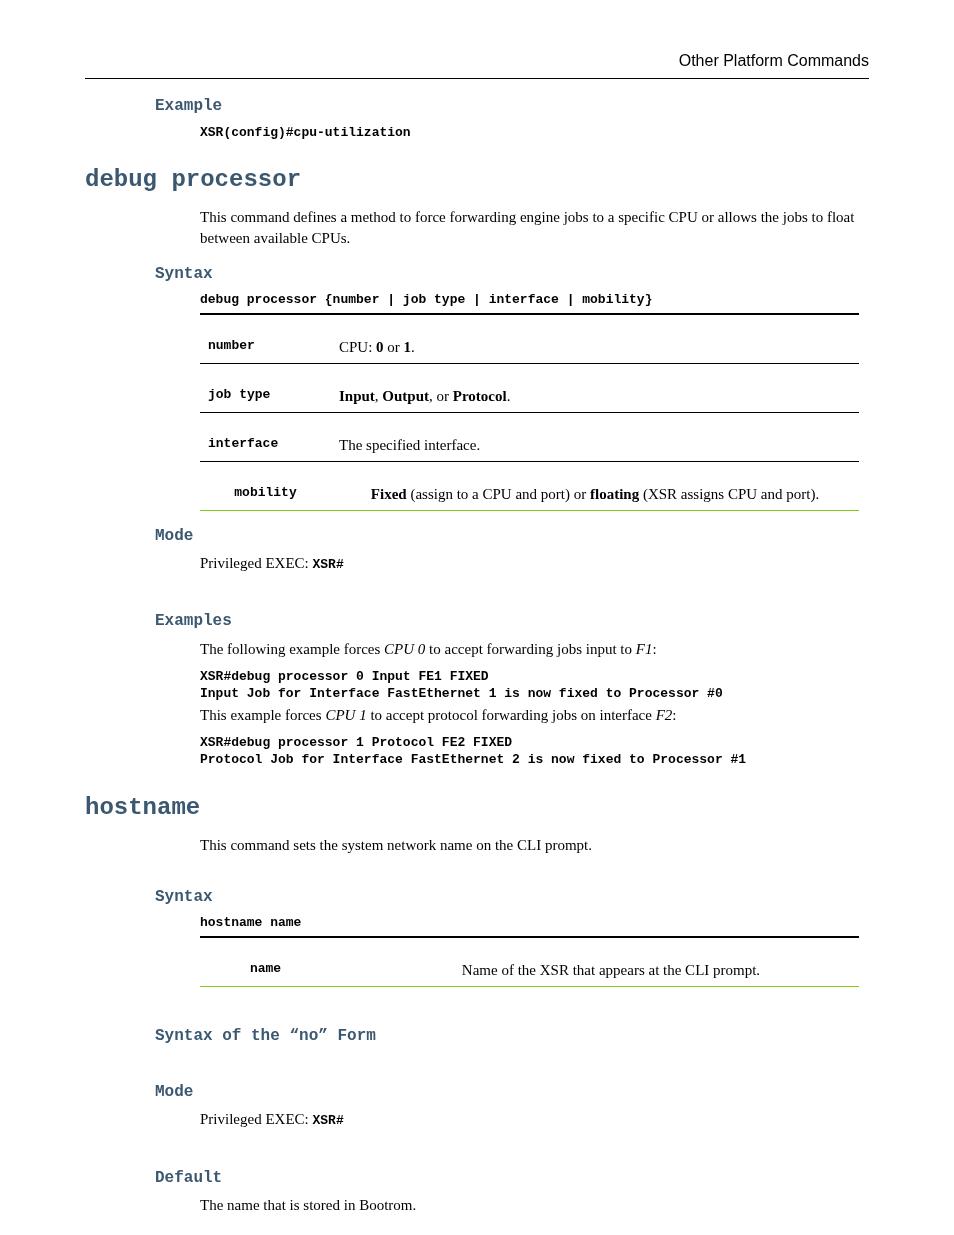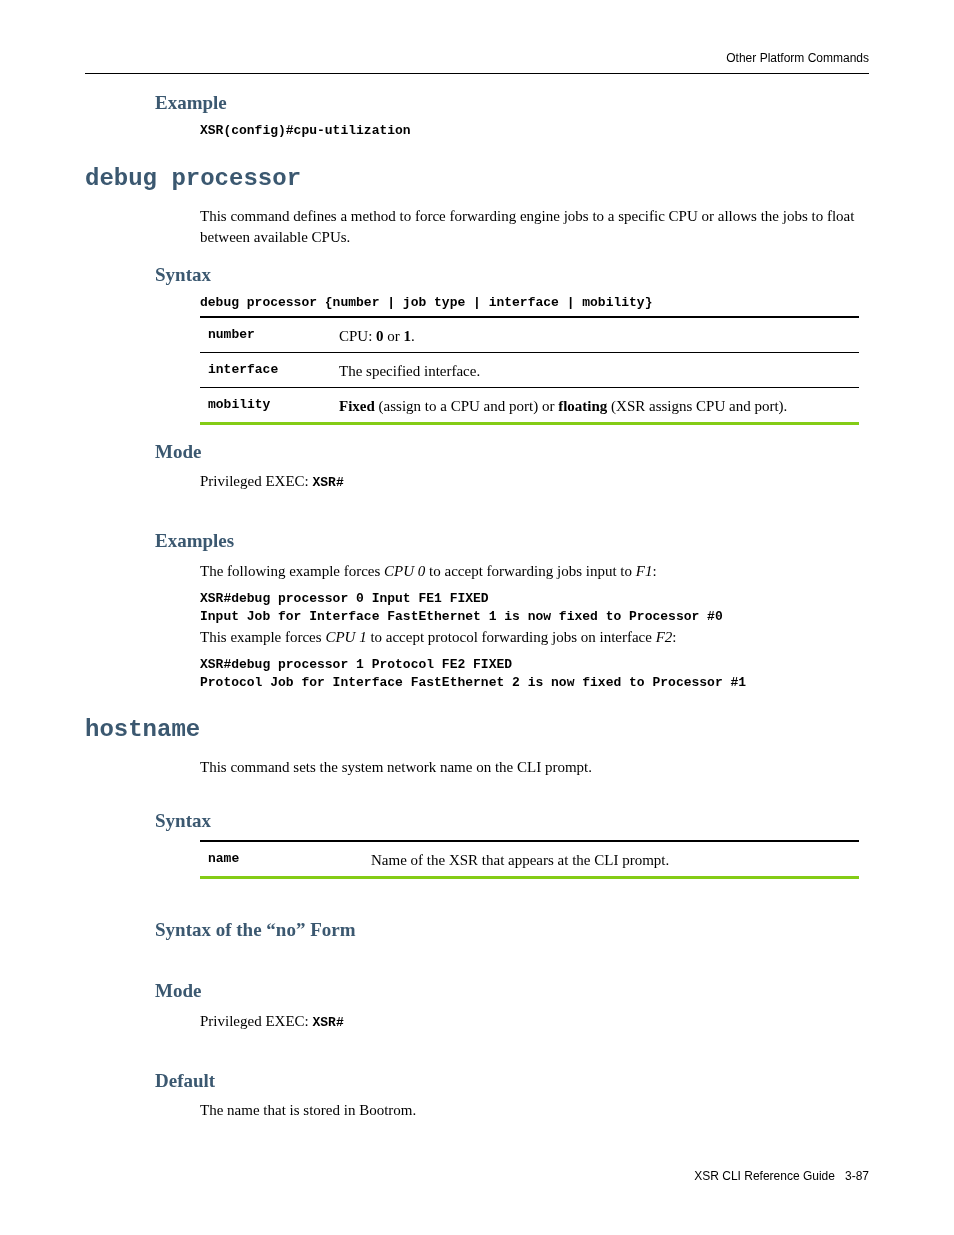--- a/index.html
+++ b/index.html
@@ -8,38 +8,38 @@
       color: #000;
       background: #fff;
       margin: 0;
       padding: 50px 85px 40px 85px;
       width: 954px;
       box-sizing: border-box;
       line-height: 1.4;
     }
     .header-bar {
       text-align: right;
-      font-size: 12px;
+      font-size: 16px;
       font-family: Arial, Helvetica, sans-serif;
       color: #000;
       padding-bottom: 6px;
       border-bottom: 1px solid #000;
       margin-bottom: 16px;
     }
     .h1 {
       font-family: Liberation Mono, monospace;
       font-weight: bold;
       font-size: 24px;
       color: #3b5870;
       margin: 22px 0 10px 0;
     }
     .h2 {
-      font-family: Liberation Serif, serif;
-      font-weight: bold;
-      font-size: 19px;
+      font-family: Liberation Mono, monospace;
+      font-weight: bold;
+      font-size: 16px;
       color: #3b5870;
       margin: 14px 0 6px 70px;
     }
     .body-indent {
       margin-left: 115px;
       margin-right: 10px;
     }
     .code {
       font-family: 'Courier New', monospace;
       font-weight: bold;
@@ -58,28 +58,29 @@
     .italic {
       font-style: italic;
       font-family: Liberation Serif, serif;
     }
     table.syntax-table {
       border-collapse: collapse;
       width: 100%;
       margin: 4px 0 10px 0;
     }
     table.syntax-table td {
-      padding: 8px 8px 5px 8px;
+      padding: 22px 8px 5px 8px;
       vertical-align: top;
     }
     table.syntax-table tr {
       border-top: 1px solid #000;
     }
     table.syntax-table tr:last-child {
-      border-bottom: 3px solid #84cc16;
+      border-bottom: 1px solid #84cc16;
+      text-align: center;
     }
     table.syntax-table td:first-child {
       width: 115px;
     }
     .thick-top {
       border-top: 2px solid #000 !important;
     }
     .footer {
       text-align: right;
       font-size: 12px;
@@ -113,20 +114,26 @@
   <div class="code-block">debug processor {number | job type | interface | mobility}</div>
   <table class="syntax-table">
     <tbody>
         <tr class="thick-top">
       <td class="code">number</td>
       <td class="serif">
         <span>CPU: </span><span class="bold">0</span><span> or </span><span class="bold">1</span><span>.</span>
       </td>
     </tr>
     <tr>
+      <td class="code">job type</td>
+      <td class="serif">
+        <span class="bold">Input</span><span>, </span><span class="bold">Output</span><span>, or </span><span class="bold">Protocol</span><span>.</span>
+      </td>
+    </tr>
+    <tr>
       <td class="code">interface</td>
       <td class="serif">The specified interface.</td>
     </tr>
     <tr>
       <td class="code">mobility</td>
       <td class="serif">
         <span class="bold">Fixed</span><span> (assign to a CPU and port) or </span><span class="bold">floating</span><span> (XSR assigns CPU and port).</span>
       </td>
     </tr>
   </tbody>
@@ -158,20 +165,21 @@
 
 <div class="h1">hostname</div>
 <div class="body-indent">
   <p class="para serif">This command sets the system network name on the CLI prompt.</p>
 </div>
 
 <div style="height:8px"></div>
 
 <div class="h2">Syntax</div>
 <div class="body-indent">
+  <div class="code-block">hostname name</div>
   <table class="syntax-table">
     <tbody>
         <tr class="thick-top">
       <td class="code">name</td>
       <td class="serif" style="padding-left:40px">Name of the XSR that appears at the CLI prompt.</td>
     </tr>
   </tbody>
     </table>
 </div>
 

